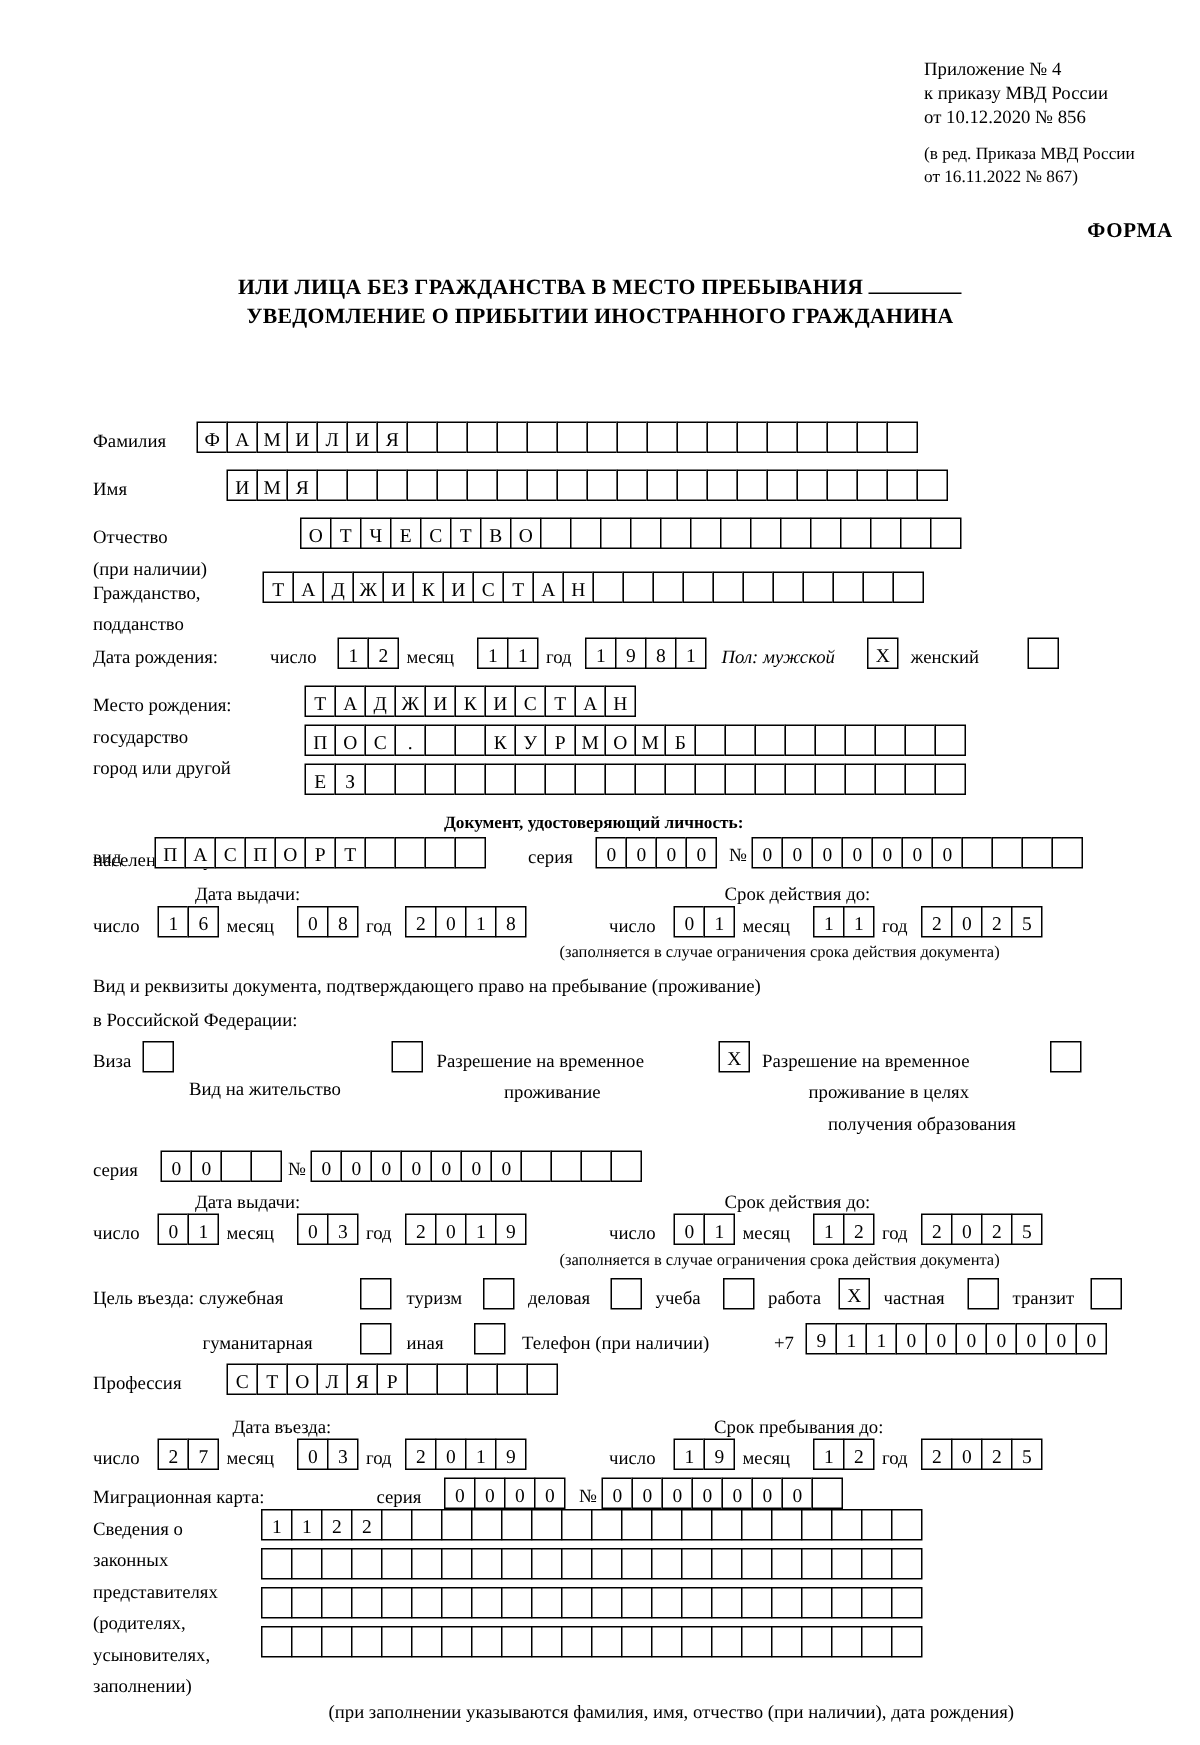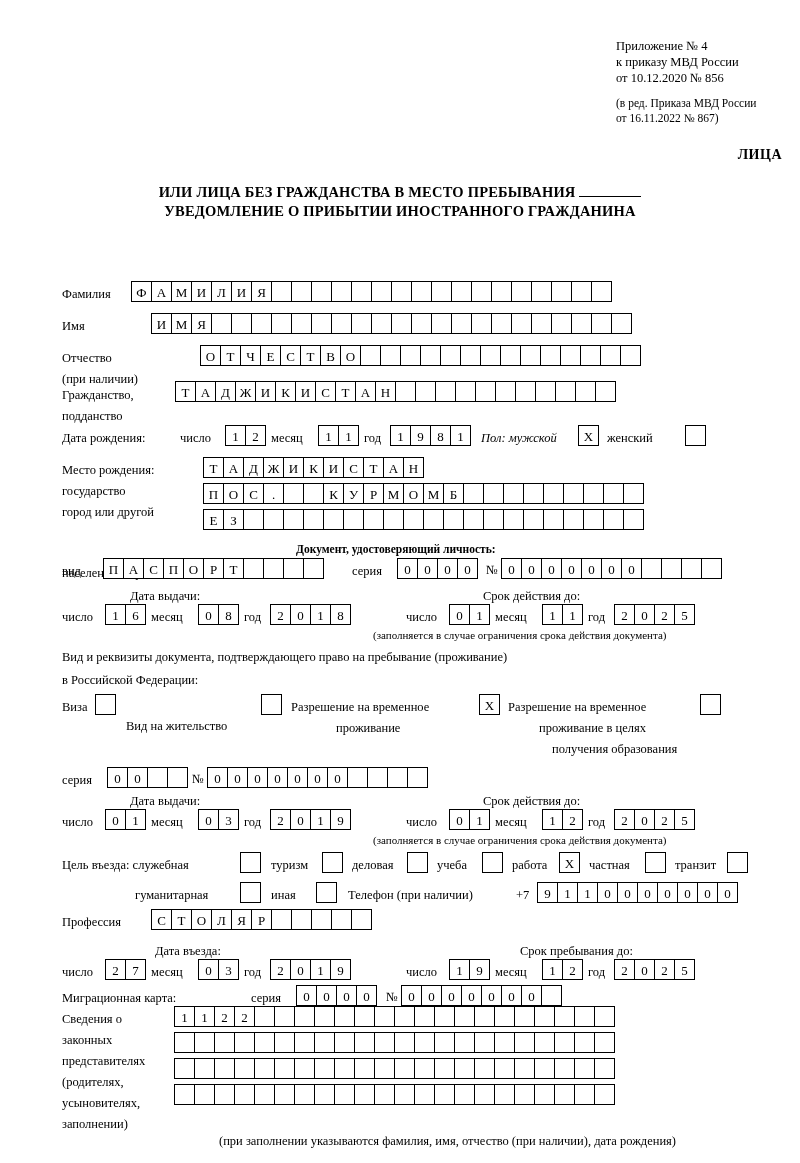--- a/index.html
+++ b/index.html
@@ -63,21 +63,21 @@
   <div class="hdr">
     <div class="l">Приложение № 4</div>
     <div class="l">к приказу МВД России</div>
     <div class="l">от 10.12.2020 № 856</div>
     <div class="sub">
       <div class="l">(в ред. Приказа МВД России</div>
       <div class="l">от 16.11.2022 № 867)</div>
     </div>
   </div>
 
-  <div class="forma">ЛИЦА</div>
+  <div class="forma">ФОРМА</div>
 
   <div class="title">
     <div><span>ИЛИ ЛИЦА БЕЗ ГРАЖДАНСТВА В МЕСТО ПРЕБЫВАНИЯ</span> <span class="u"></span></div>
     <div>УВЕДОМЛЕНИЕ О ПРИБЫТИИ ИНОСТРАННОГО ГРАЖДАНИНА</div>
   </div>
 
 
   <div class="t" style="left:62px;top:287px;">Фамилия</div>
   <div class="cells" id="surname-cells" style="left:131px;top:281px;">
       <div class="cell">Ф</div>
@@ -476,21 +476,21 @@
       <div class="cell">Я</div>
       <div class="cell">Р</div>
       <div class="cell"></div>
       <div class="cell"></div>
       <div class="cell"></div>
       <div class="cell"></div>
       <div class="cell"></div>
     </div>
 
   <div class="t" style="left:155px;top:944px;">Дата въезда:</div>
-  <div class="t" style="left:476px;top:944px;margin-left:44px;">Срок пребывания до:</div>
+  <div class="t" style="left:476px;top:944px;">Срок пребывания до:</div>
 
   <div class="t" style="left:62px;top:965px;">число</div>
   <div class="cells" id="entry-day" style="left:105px;top:959px;">
       <div class="cell">2</div>
       <div class="cell">7</div>
     </div>
   <div class="t" style="left:151px;top:965px;">месяц</div>
   <div class="cells" id="entry-month" style="left:198px;top:959px;">
       <div class="cell">0</div>
       <div class="cell">3</div>

